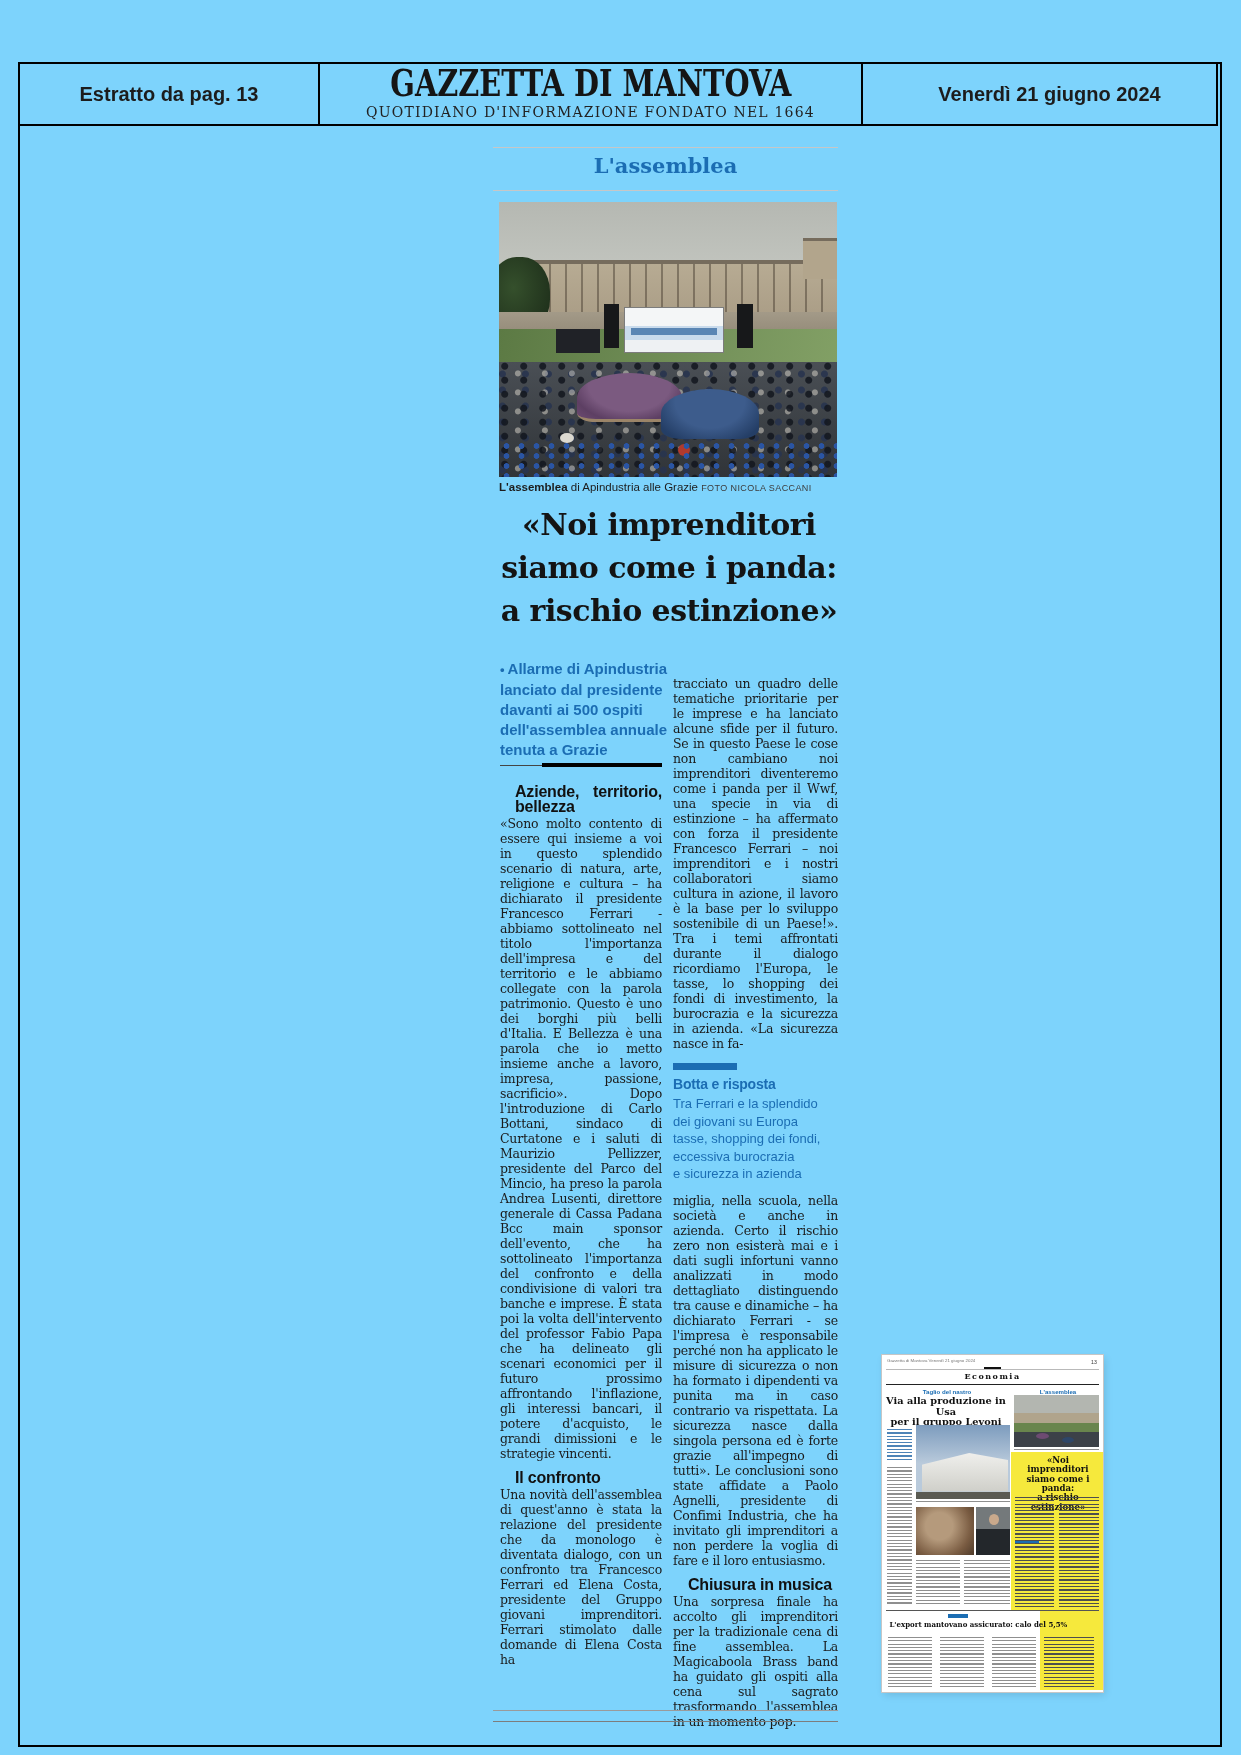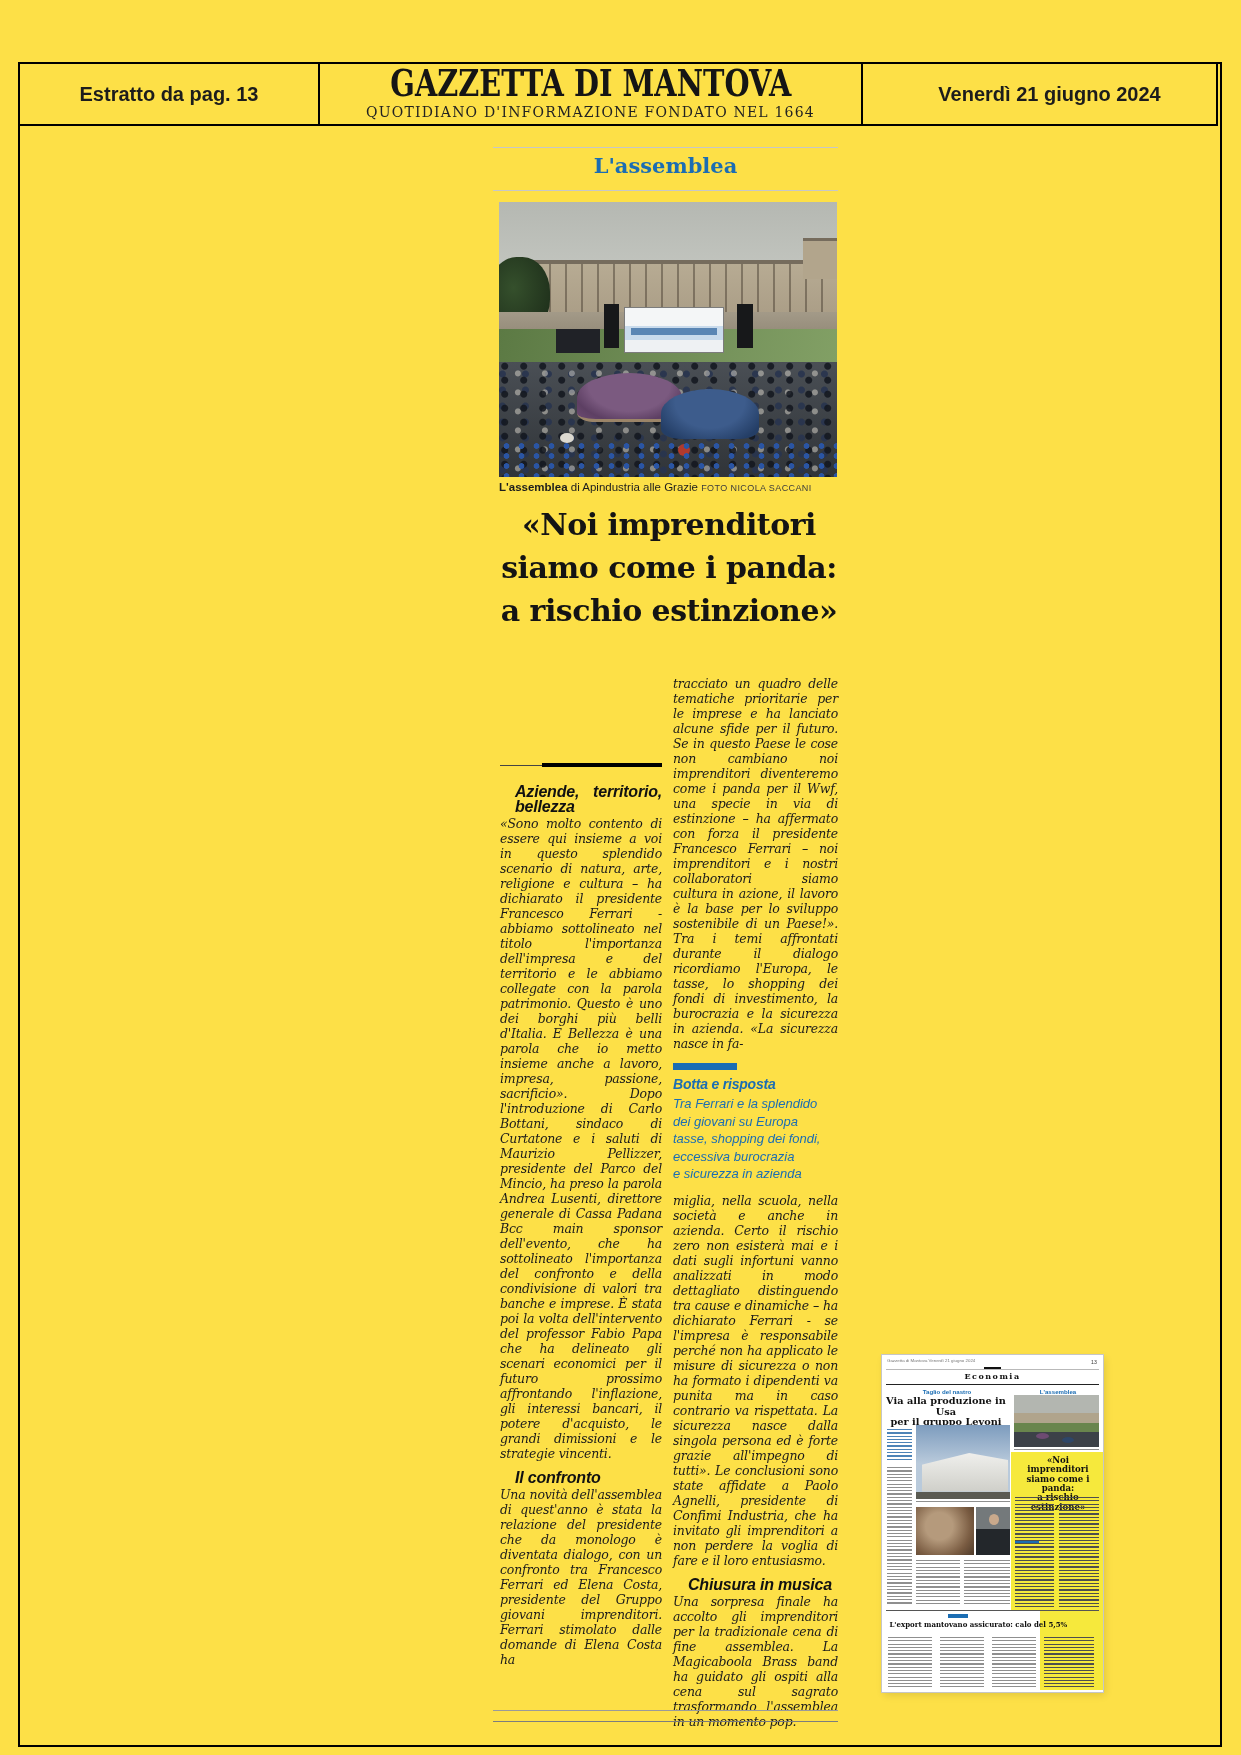--- a/index.html
+++ b/index.html
@@ -1,16 +1,16 @@
 <!DOCTYPE html>
 <html><head>
 <meta charset="utf-8">
 <style>
   html,body{margin:0;padding:0;background:#ffffff;}
-  .page{position:relative;width:1241px;height:1755px;background:#fde047;overflow:hidden;
+  .page{position:relative;width:1241px;height:1755px;background:#7dd3fc;overflow:hidden;
         font-family:"Liberation Sans",sans-serif;color:#1c1c1c;}
   .abs{position:absolute;}
 
   
   .frame{left:18px;top:62px;width:1200px;height:1681px;border:2px solid #000;}
   .hdr{left:18px;top:62px;width:1200px;height:64px;border:2px solid #000;border-bottom:2px solid #000;
        display:flex;align-items:stretch;box-sizing:border-box;}
   .hdr-cell{display:flex;flex-direction:column;align-items:center;justify-content:center;}
   .hdr-left{width:298px;border-right:2px solid #000;font-weight:bold;font-size:20px;}
   .hdr-center{width:541px;border-right:2px solid #000;}
@@ -27,21 +27,21 @@
   .caption{left:499px;top:481px;width:338px;font-size:11.5px;color:#1d1d1d;}
   .caption b{font-weight:bold;}
   .caption .credit{font-size:9px;color:#3c3c3c;letter-spacing:.4px;}
   .headline{left:497px;top:503px;width:344px;text-align:center;font-family:"DejaVu Serif",serif;
             font-weight:bold;font-size:30px;line-height:43px;color:#141414;letter-spacing:-0.5px;}
   .standfirst{left:500px;top:659px;width:180px;color:#1b6db3;font-weight:bold;font-size:15px;line-height:20px;}
   .standfirst .blt{font-size:13px;margin-right:3px;}
 
   
   .bodycol{font-family:"DejaVu Serif",serif;font-size:12.5px;line-height:15px;letter-spacing:-0.2px;
-           text-align:justify;color:#1b1b1b;font-style:italic;}
+           text-align:justify;color:#1b1b1b;}
   .bodycol p{margin:0 0 2px 0;}
   .bodycol h4{font-family:"Liberation Sans",sans-serif;font-size:16px;margin:9px 0 2px 15px;color:#111;}
   .col1{left:500px;top:775px;width:162px;}
   .col2{left:673px;top:676px;width:165px;}
   .pullbox{margin:12px 0 10px 0;}
   .pullbox .bar{width:64px;height:7px;background:#1b6db3;margin-bottom:7px;}
   .pullbox .ttl{font-family:"Liberation Sans",sans-serif;font-weight:bold;font-size:14px;color:#1b6db3;margin-bottom:3px;}
   .pullbox .ln{font-family:"Liberation Sans",sans-serif;font-size:13px;line-height:17.5px;color:#1b6db3;
                text-align:left;letter-spacing:0;white-space:nowrap;}
 
@@ -156,20 +156,27 @@
   <div class="abs caption">
     <b>L'assemblea</b><span> di Apindustria alle Grazie </span><span class="credit">FOTO NICOLA SACCANI</span>
   </div>
 
   <div class="abs headline">
     <div>«Noi imprenditori</div>
     <div>siamo come i panda:</div>
     <div>a rischio estinzione»</div>
   </div>
 
+  <div class="abs standfirst">
+    <div><span class="blt">•</span><span>Allarme di Apindustria</span></div>
+    <div>lanciato dal presidente</div>
+    <div>davanti ai 500 ospiti</div>
+    <div>dell'assemblea annuale</div>
+    <div>tenuta a Grazie</div>
+  </div>
   <div class="abs sf-rule-thin"></div>
   <div class="abs sf-rule-thick"></div>
 
   <div class="abs bodycol col1">
     <h4>Aziende, territorio, bellezza</h4>
     <p>«Sono molto contento di essere qui insieme a voi in questo splendido scenario di natura, arte, religione e cultura – ha dichiarato il presidente Francesco Ferrari - abbiamo sottolineato nel titolo l'importanza dell'impresa e del territorio e le abbiamo collegate con la parola patrimonio. Questo è uno dei borghi più belli d'Italia. E Bellezza è una parola che io metto insieme anche a lavoro, impresa, passione, sacrificio». Dopo l'introduzione di Carlo Bottani, sindaco di Curtatone e i saluti di Maurizio Pellizzer, presidente del Parco del Mincio, ha preso la parola Andrea Lusenti, direttore generale di Cassa Padana Bcc main sponsor dell'evento, che ha sottolineato l'importanza del confronto e della condivisione di valori tra banche e imprese. È stata poi la volta dell'intervento del professor Fabio Papa che ha delineato gli scenari economici per il futuro prossimo affrontando l'inflazione, gli interessi bancari, il potere d'acquisto, le grandi dimissioni e le strategie vincenti.</p>
     <h4>Il confronto</h4>
     <p>Una novità dell'assemblea di quest'anno è stata la relazione del presidente che da monologo è diventata dialogo, con un confronto tra Francesco Ferrari ed Elena Costa, presidente del Gruppo giovani imprenditori. Ferrari stimolato dalle domande di Elena Costa ha</p>
   </div>
 

